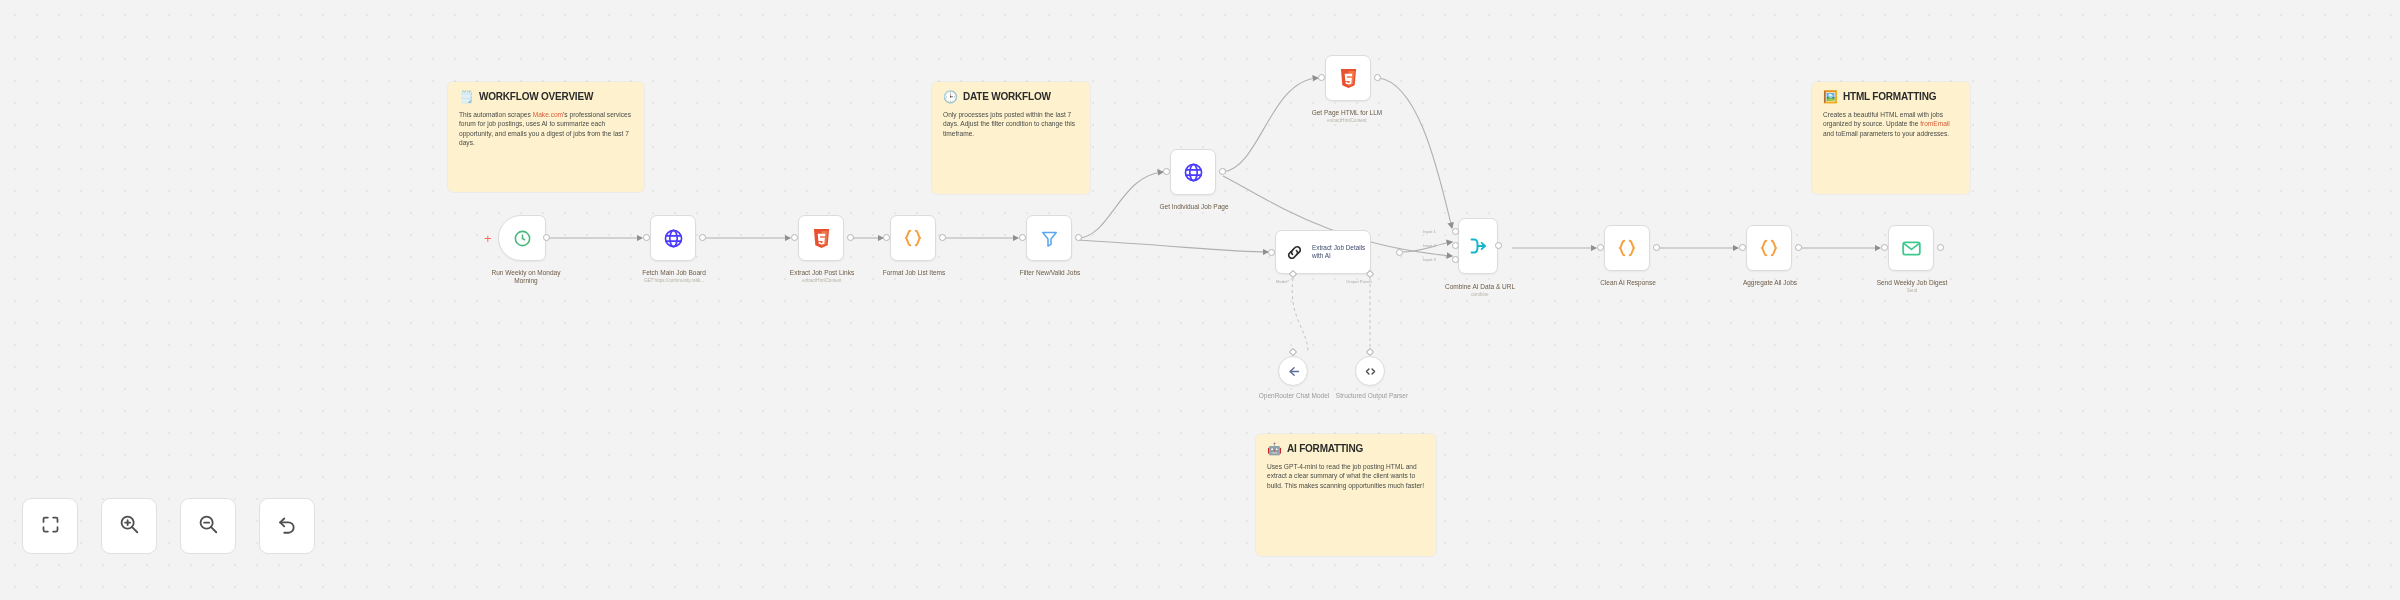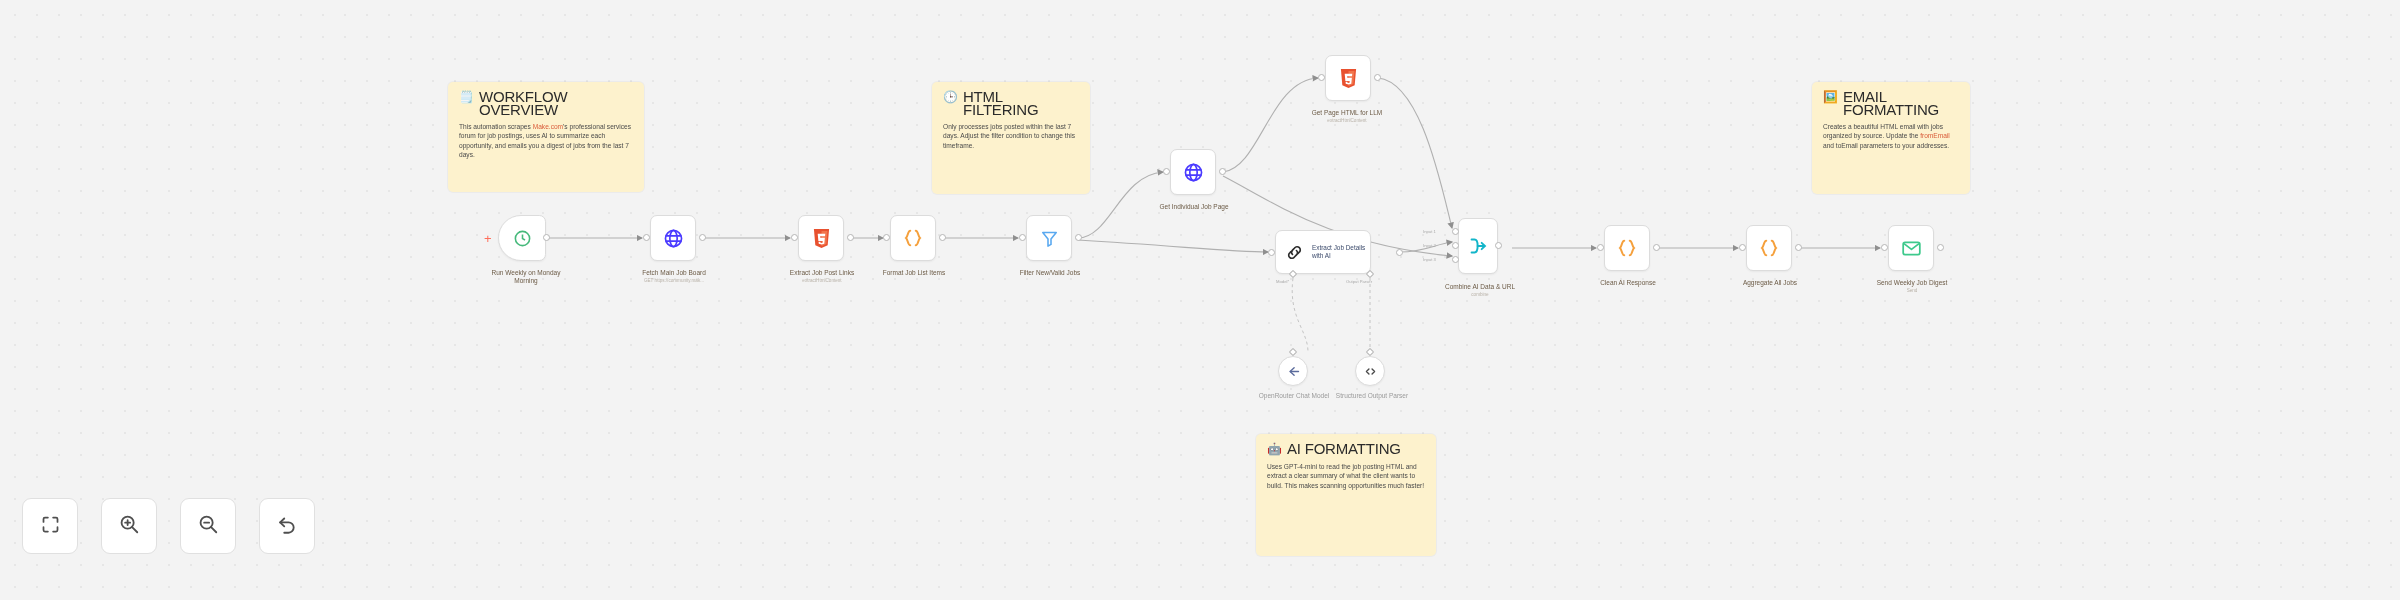--- a/index.html
+++ b/index.html
@@ -28,21 +28,21 @@
     border-radius: 5px;
     padding: 9px 11px 11px 11px;
     box-shadow: 0 0 0 1px rgba(0,0,0,0.03);
   }
   .sticky-head {
     display: flex; align-items: flex-start; gap: 5px;
     margin-bottom: 6px;
   }
   .sticky-emoji { font-size: 12px; line-height: 13px; flex: 0 0 auto; }
   .sticky-title {
-    font-size: 15px; font-weight: normal; color: #2b2b2b;
+    font-size: 10px; font-weight: bold; color: #2b2b2b;
     letter-spacing: -0.2px; line-height: 12.5px;
   }
   .sticky-body {
     font-size: 6.6px; line-height: 9.4px; color: #4a4a4a;
   }
   .sticky-body .hl { color: #d95c3a; }
 
   
   .node {
     position: absolute;
@@ -153,29 +153,29 @@
     <div class="sticky-head">
       <span class="sticky-emoji">🗒️</span>
       <span class="sticky-title">WORKFLOW OVERVIEW</span>
     </div>
     <div class="sticky-body"><span>This automation scrapes </span><span class="hl">Make.com</span><span>'s professional services forum for job postings, uses AI to summarize each opportunity, and emails you a digest of jobs from the last 7 days.</span></div>
   </div>
 
   <div class="sticky" style="left:932px; top:82px; width:158px; height:112px;">
     <div class="sticky-head">
       <span class="sticky-emoji">🕒</span>
-      <span class="sticky-title">HTML FILTERING</span>
+      <span class="sticky-title">DATE WORKFLOW</span>
     </div>
     <div class="sticky-body"><span>Only processes jobs posted within the last 7 days. Adjust the filter condition to change this timeframe.</span><span class="hl"></span><span></span></div>
   </div>
 
   <div class="sticky" style="left:1812px; top:82px; width:158px; height:112px;">
     <div class="sticky-head">
       <span class="sticky-emoji">🖼️</span>
-      <span class="sticky-title">EMAIL FORMATTING</span>
+      <span class="sticky-title">HTML FORMATTING</span>
     </div>
     <div class="sticky-body"><span>Creates a beautiful HTML email with jobs organized by source. Update the </span><span class="hl">fromEmail</span><span> and toEmail parameters to your addresses.</span></div>
   </div>
 
   <div class="sticky" style="left:1256px; top:434px; width:180px; height:122px;">
     <div class="sticky-head">
       <span class="sticky-emoji">🤖</span>
       <span class="sticky-title">AI FORMATTING</span>
     </div>
     <div class="sticky-body"><span>Uses GPT-4-mini to read the job posting HTML and extract a clear summary of what the client wants to build. This makes scanning opportunities much faster!</span><span class="hl"></span><span></span></div>

